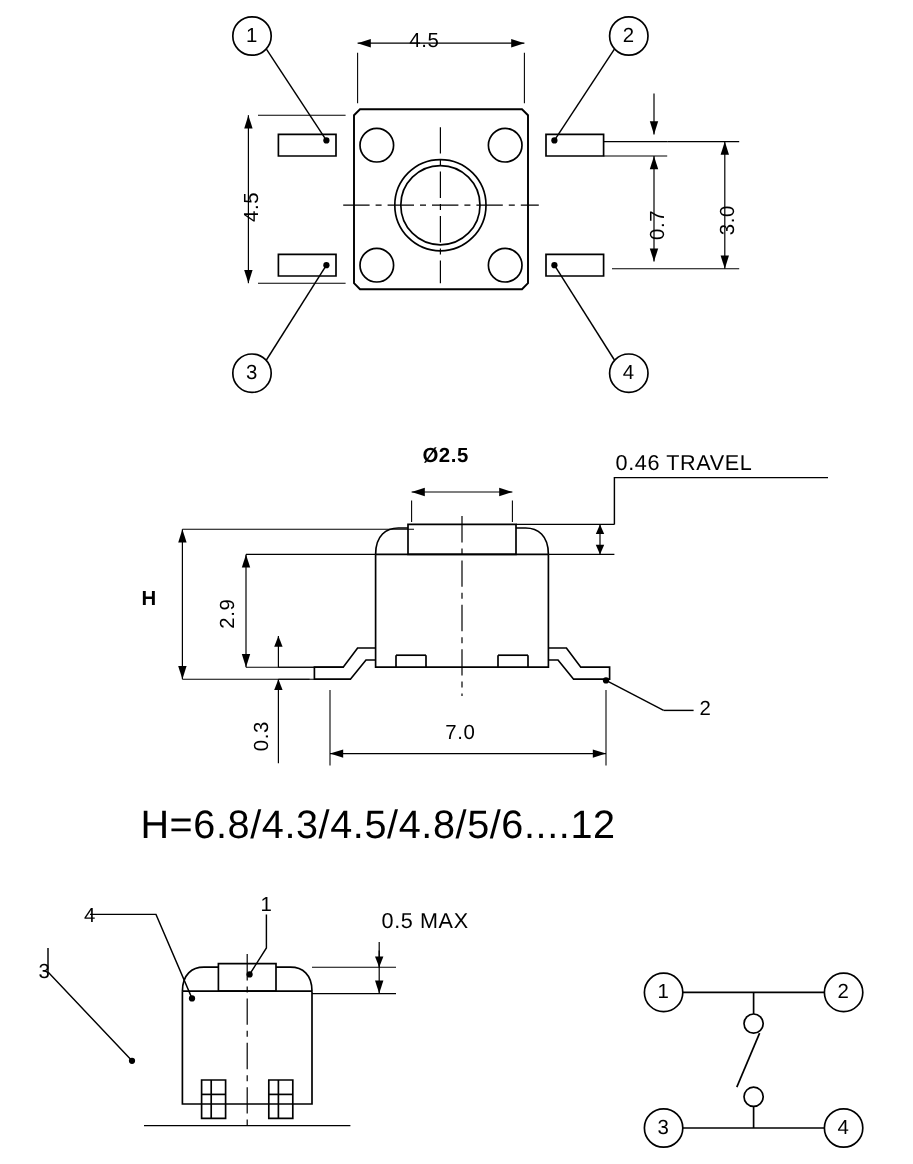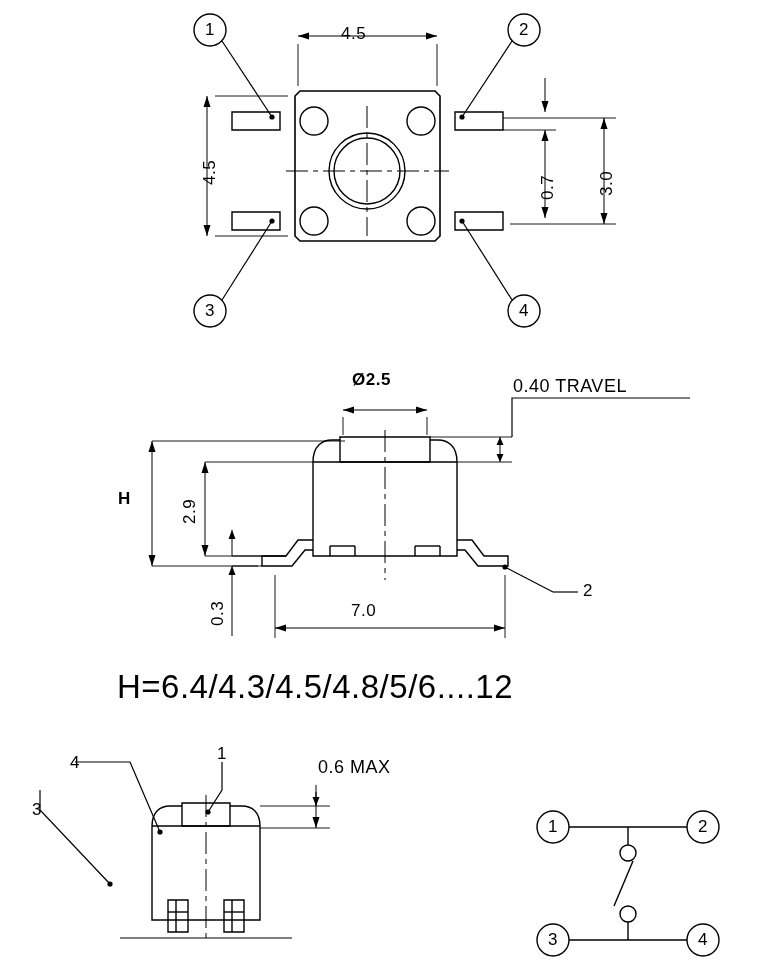--- a/index.html
+++ b/index.html
@@ -192,30 +192,30 @@
 <div class="lbl dim-v" style="left:200px;top:185px;transform:rotate(-90deg);">4.5</div>
 <div class="lbl dim-v" style="left:538px;top:200px;transform:rotate(-90deg);">0.7</div>
 <div class="lbl dim-v" style="left:597px;top:196px;transform:rotate(-90deg);">3.0</div>
 
 <div class="lbl num" style="left:205px;top:20px;">1</div>
 <div class="lbl num" style="left:519px;top:20px;">2</div>
 <div class="lbl num" style="left:205px;top:301px;">3</div>
 <div class="lbl num" style="left:519px;top:301px;">4</div>
 
 <div class="lbl dim" style="left:352px;top:370px;font-weight:bold;">Ø2.5</div>
-<div class="lbl cal" style="left:513px;top:376px;">0.40 TRAVEL</div>
+<div class="lbl cal" style="left:513px;top:376px;">0.46 TRAVEL</div>
 <div class="lbl dim" style="left:118px;top:489px;font-weight:bold;">H</div>
 <div class="lbl dim-v" style="left:180px;top:524px;transform:rotate(-90deg);">2.9</div>
 <div class="lbl dim-v" style="left:208px;top:626px;transform:rotate(-90deg);">0.3</div>
-<div class="lbl dim" style="left:351px;top:601px;">7.0</div>
+<div class="lbl dim" style="left:371px;top:601px;">7.0</div>
 <div class="lbl num" style="left:583px;top:581px;">2</div>
 
-<div class="lbl big" style="left:117px;top:668px;">H=6.4/4.3/4.5/4.8/5/6....12</div>
-
-<div class="lbl cal" style="left:318px;top:757px;">0.6  MAX</div>
+<div class="lbl big" style="left:117px;top:668px;">H=6.8/4.3/4.5/4.8/5/6....12</div>
+
+<div class="lbl cal" style="left:318px;top:757px;">0.5  MAX</div>
 <div class="lbl num" style="left:217px;top:744px;">1</div>
 <div class="lbl num" style="left:32px;top:800px;">3</div>
 <div class="lbl num" style="left:70px;top:753px;">4</div>
 
 <div class="lbl num" style="left:548px;top:817px;">1</div>
 <div class="lbl num" style="left:698px;top:817px;">2</div>
 <div class="lbl num" style="left:548px;top:930px;">3</div>
 <div class="lbl num" style="left:698px;top:930px;">4</div>
 
 </div>

